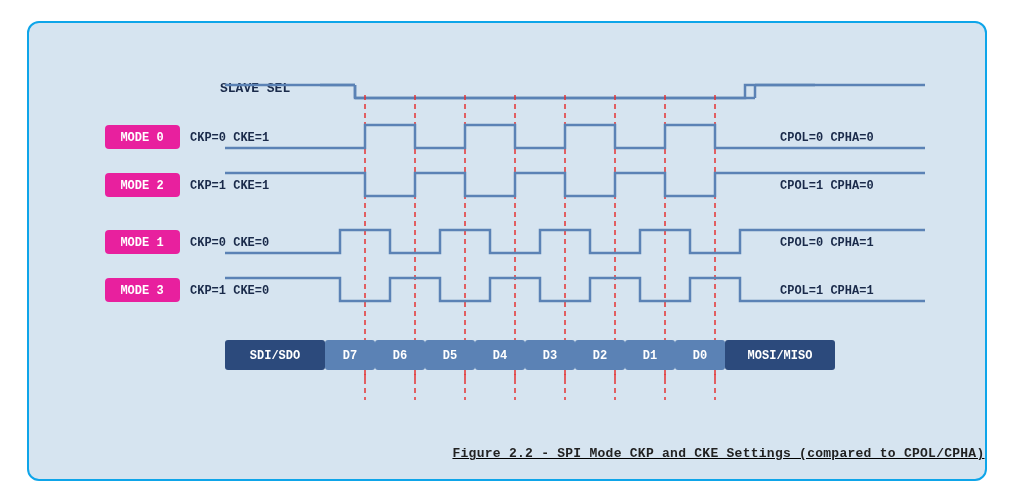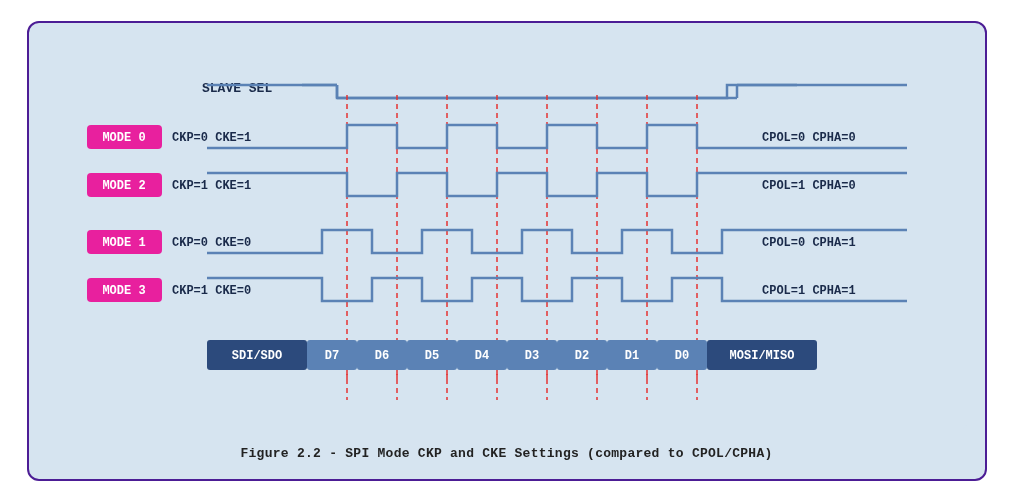--- a/index.html
+++ b/index.html
@@ -11,27 +11,28 @@
       display: flex;
       flex-direction: column;
       align-items: center;
       justify-content: center;
     }
 
     .outer {
       width: 960px;
       height: 460px;
       background: #d6e4f0;
-      border: 2px solid #4c1d95;
+      border: 2px solid #0ea5e9;
       border-radius: 12px;
       display: flex;
       flex-direction: column;
-      align-items: center;
+      align-items: flex-end;
       justify-content: center;
       position: relative;
+      text-decoration: underline;
     }
 
     .diagram-area {
       width: 920px;
       height: 390px;
       position: relative;
     }
 
     
     .caption {

